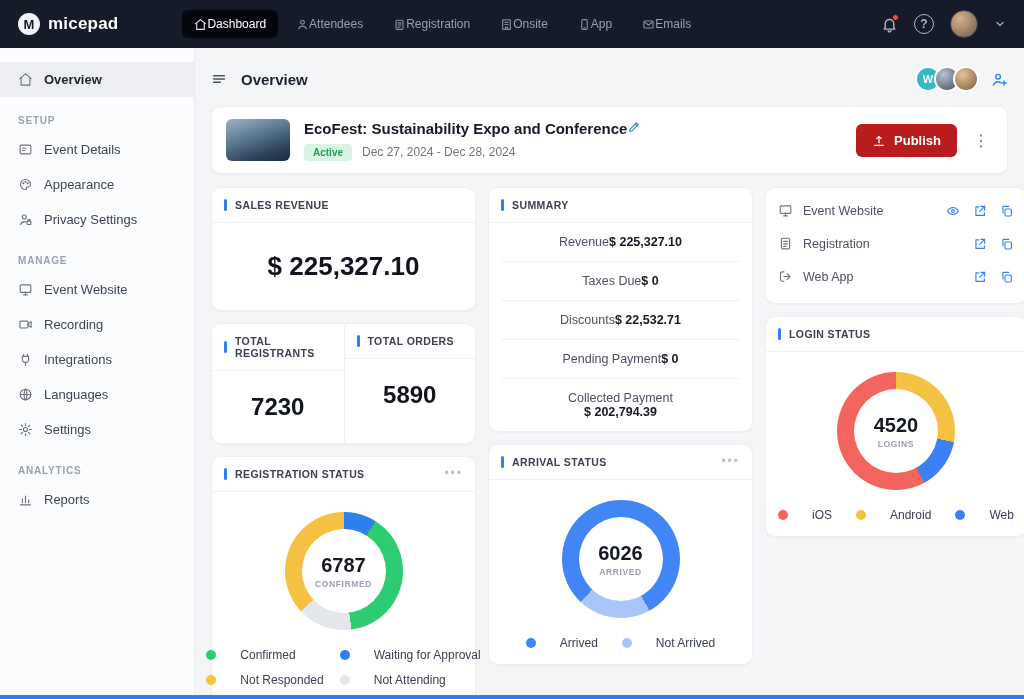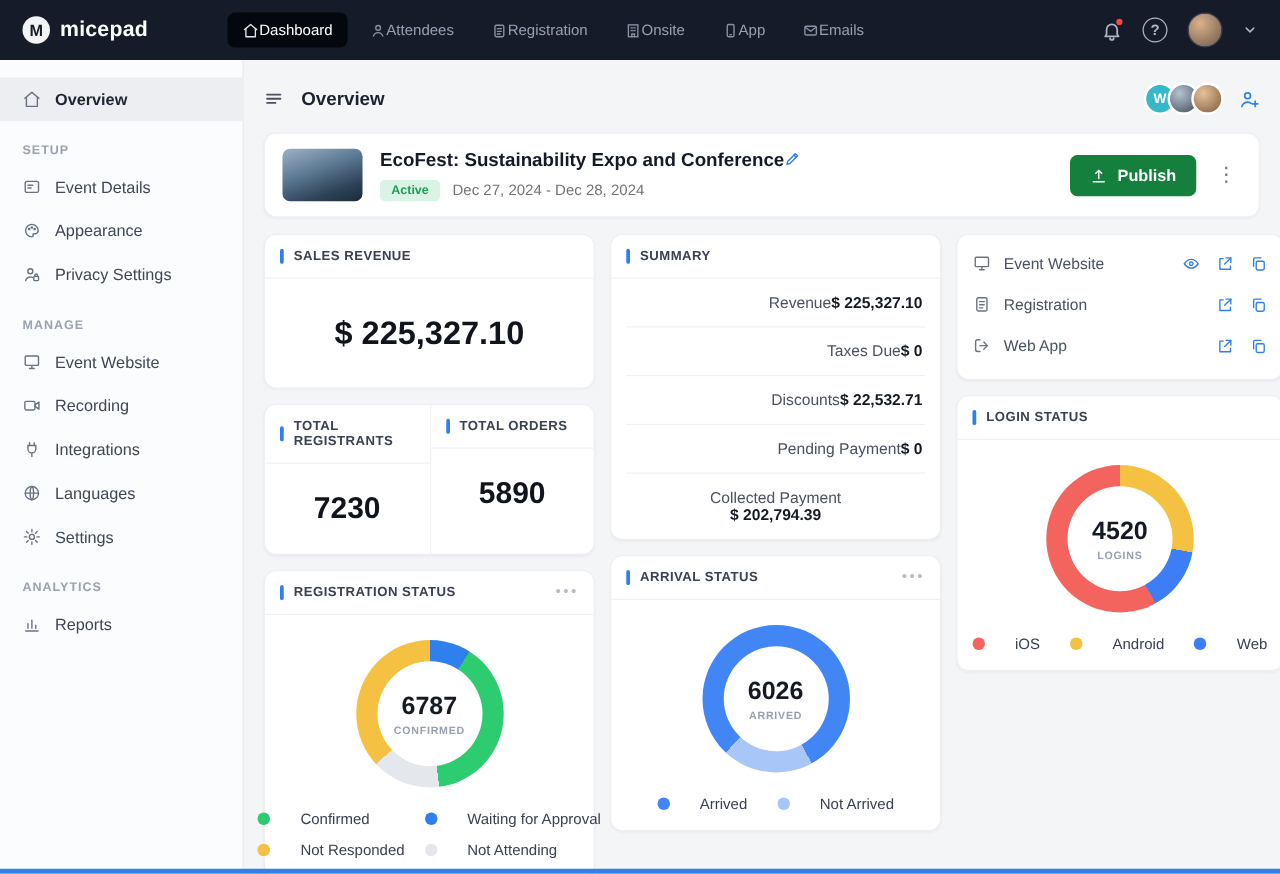--- a/index.html
+++ b/index.html
@@ -45,40 +45,40 @@
   
   .event-card { margin-top:10px; background:#fff; border:1px solid #edeff3; border-radius:10px; padding:12px 14px; display:flex; align-items:center; gap:14px; box-shadow:0 1px 2px rgba(16,24,40,.04); }
   .event-thumb { width:64px; height:42px; border-radius:6px; background:linear-gradient(160deg,#9db3c6 0%,#5d7a94 40%,#2e4358 75%,#1b2a3a 100%); flex:none; }
   .event-title-row { display:flex; align-items:flex-start; }
   .event-title { font-size:15px; font-weight:bold; color:#141a26; }
   .edit-icon { color:#2f80ed; cursor:pointer; }
   .event-meta { display:flex; align-items:center; gap:10px; margin-top:7px; }
   .badge-active { background:#d9f3e4; color:#1f9d55; font-size:10px; font-weight:bold; padding:3px 9px; border-radius:4px; }
   .event-dates { font-size:12px; color:#737373; }
   .event-actions { margin-left:auto; display:flex; align-items:center; gap:12px; }
-  .btn-publish { display:flex; align-items:flex-end; gap:8px; background:#15803d; color:#fff; border:none; font-family:inherit; font-size:13px; font-weight:bold; padding:9px 16px; border-radius:6px; cursor:pointer; }
+  .btn-publish { display:flex; align-items:flex-end; gap:8px; background:#b91c1c; color:#fff; border:none; font-family:inherit; font-size:13px; font-weight:bold; padding:9px 16px; border-radius:6px; cursor:pointer; }
   .kebab { color:#6b7380; font-size:16px; cursor:pointer; padding:0 4px; }
 
   
   .cards { display:grid; grid-template-columns:265px 265px 1fr; gap:12px; margin-top:13px; align-items:start; }
   .col { display:flex; flex-direction:column; gap:12px; }
   .card { background:#fff; border:1px solid #edeff3; border-radius:10px; box-shadow:0 1px 2px rgba(16,24,40,.04); }
   .card-head { display:flex; align-items:center; padding:11px 12px; border-bottom:1px solid #f0f1f4; }
   .bar { width:3px; height:12px; background:#2f80ed; border-radius:2px; margin-right:8px; flex:none; }
   .card-title { font-size:10.5px; font-weight:bold; color:#3a4150; letter-spacing:.4px; }
   .card-menu { margin-left:auto; color:#b7bcc6; font-size:12px; letter-spacing:2px; cursor:pointer; line-height:0.6; }
 
   .sales-body { padding:28px 12px; text-align:center; font-size:26px; font-weight:bold; color:#10141c; }
 
   .totals { display:grid; grid-template-columns:1fr 1fr; }
   .tot-cell + .tot-cell { border-left:1px solid #f0f1f4; }
   .tot-value { padding:22px 8px; text-align:center; font-size:24px; font-weight:bold; color:#10141c; }
 
   .summary-body { padding:0 12px; }
-  .srow { display:flex; justify-content:flex-end; align-items:center; padding:12px 2px; border-bottom:1px solid #f0f1f4; font-size:12.5px; }
+  .srow { display:flex; justify-content:center; align-items:center; padding:12px 2px; border-bottom:1px solid #f0f1f4; font-size:12.5px; }
   .srow:last-child { border-bottom:none;flex-direction:column; }
   .srow .lab { color:#4a5160; }
   .srow .val { font-weight:bold; color:#141923; }
 
   .ql-body { padding:6px 12px 10px; }
   .ql-row { display:flex; align-items:center; gap:10px; padding:9px 0; }
   .ql-row .icn { color:#6b7380; }
   .ql-label { font-size:12.5px; color:#4a5160; }
   .ql-actions { margin-left:auto; display:flex; gap:13px; }
   .ql-actions .act { color:#2f80ed; cursor:pointer; }

